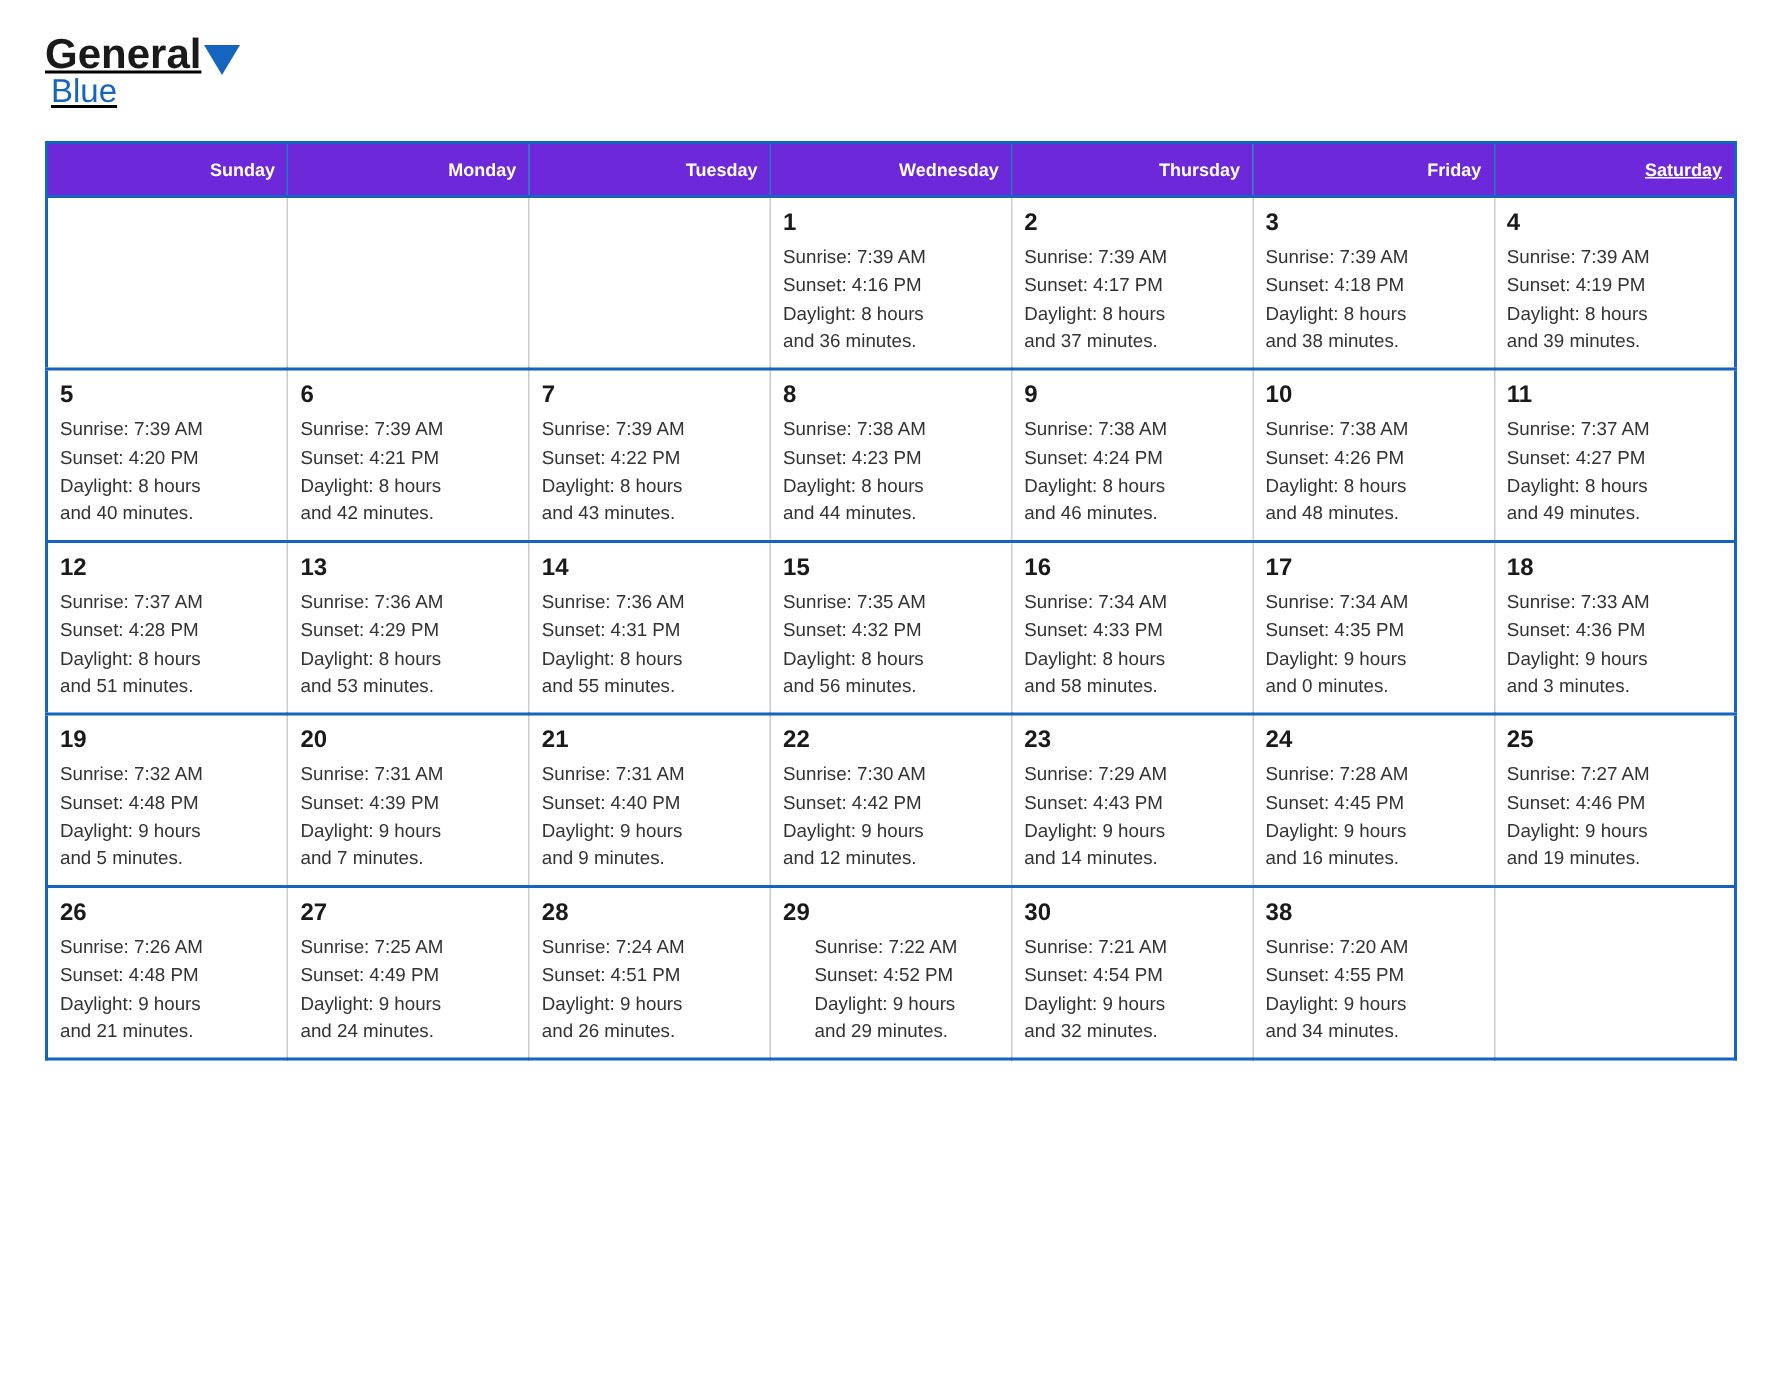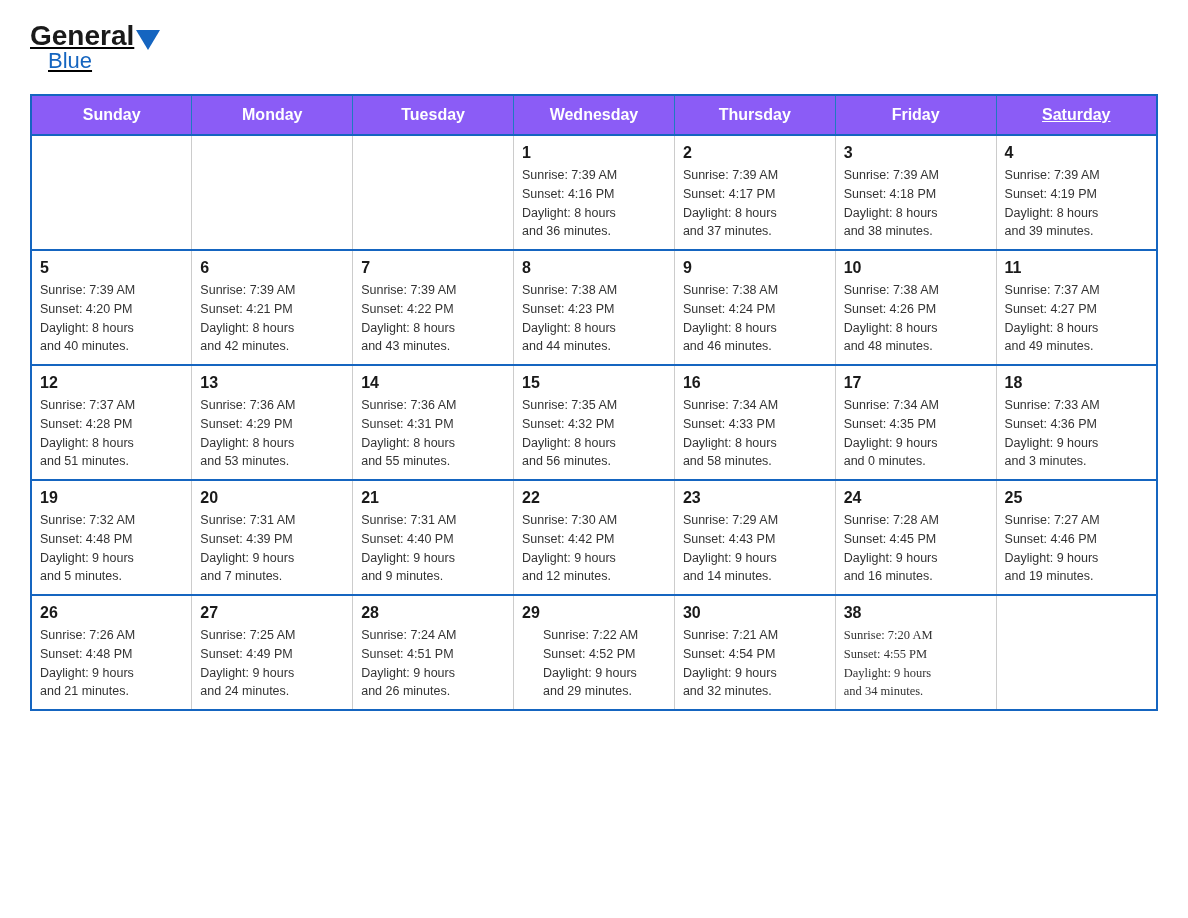--- a/index.html
+++ b/index.html
@@ -39,21 +39,21 @@
       border-right: 12px solid transparent;
       border-top: 20px solid #1565c0;
       margin: 0 2px;
       position: relative;
       top: 4px;
     }
     .logo-blue {
       color: #1565c0;
       font-size: 22px;
       margin-top: -4px;
-      margin-left: 18px;
+      margin-left: 4px;
     }
     .title-section {
       text-align: right;
     }
     .month-title {
       font-size: 52px;
       font-weight: bold;
       color: #1a1a1a;
       line-height: 1.1;
     }
@@ -61,26 +61,26 @@
       font-size: 20px;
       color: #555;
       margin-top: 4px;
     }
     table {
       width: 100%;
       border-collapse: collapse;
       border: 2px solid #1565c0;
     }
     thead tr th {
-      background-color: #8b5cf6;
+      background-color: #6d28d9;
       color: #fff;
-      font-size: 16px;
+      font-size: 12px;
       font-weight: bold;
       padding: 10px 8px;
-      text-align: center;
+      text-align: right;
       border-right: 1px solid #1e7bc0;
     }
     thead tr th:last-child {
       border-right: none;
       text-decoration: underline;
     }
     tbody tr {
       border-top: 2px solid #1565c0;
     }
     tbody tr td {
@@ -354,21 +354,21 @@
         </td>
         <td>
           <span class="day-number">30</span>
           <div class="day-info" style="white-space: pre-line;">Sunrise: 7:21 AM
 Sunset: 4:54 PM
 Daylight: 9 hours
 and 32 minutes.</div>
         </td>
         <td>
           <span class="day-number">38</span>
-          <div class="day-info" style="white-space: pre-line; font-family: Liberation Serif, serif;">Sunrise: 7:20 AM
+          <div class="day-info" style="white-space: pre-line;">Sunrise: 7:20 AM
 Sunset: 4:55 PM
 Daylight: 9 hours
 and 34 minutes.</div>
         </td>
         <td class="empty-cell"></td>
       </tr>
     </tbody>
 </table>
 
 </body></html>

